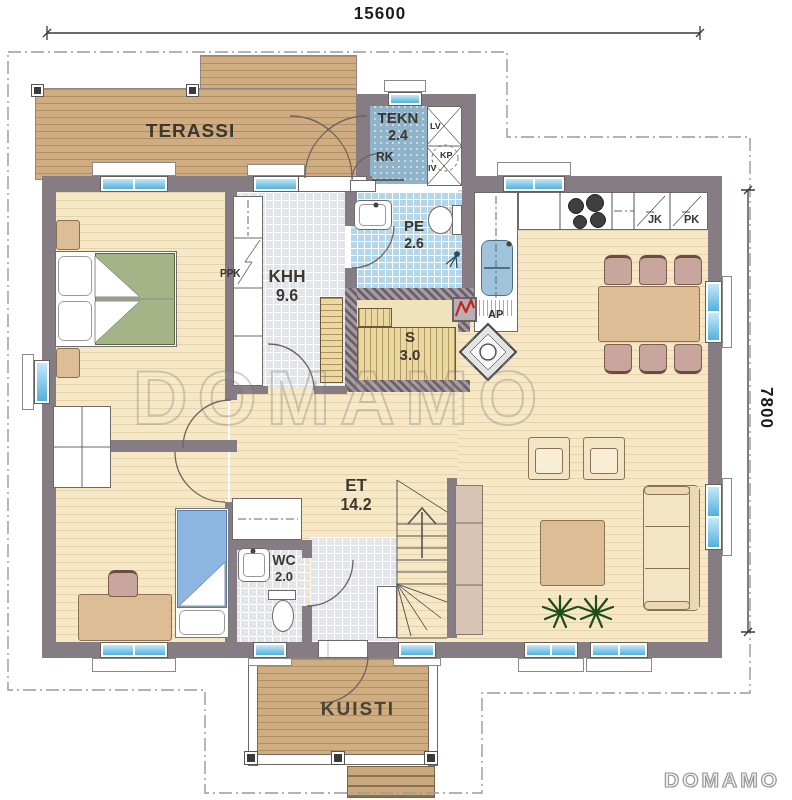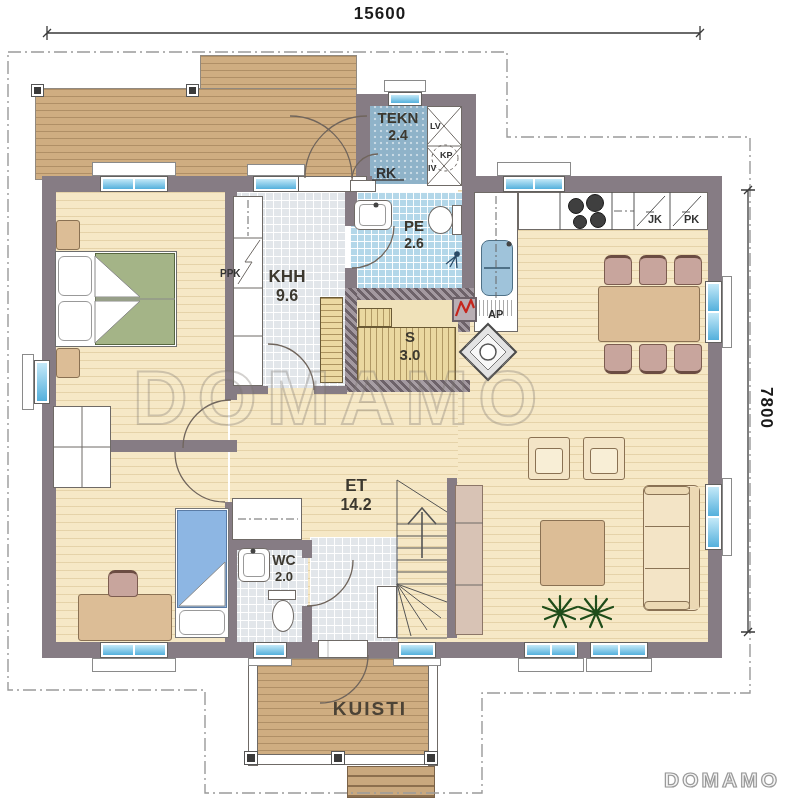--- a/index.html
+++ b/index.html
@@ -309,20 +309,23 @@
     <path d="M372 180 H404" stroke="#444" stroke-width="1.5"></path>
 
     <g stroke="#1f4d1a" stroke-width="2.2" stroke-linecap="round">
       <path d="M560 613 l-17 -6 M560 613 l-11 -14 M560 613 l0 -17 M560 613 l11 -14 M560 613 l17 -6 M560 613 l-15 6 M560 613 l15 6 M560 613 l-6 14 M560 613 l6 14"></path>
     </g>
     <g stroke="#1f4d1a" stroke-width="2.2" stroke-linecap="round">
       <path d="M596 613 l-17 -6 M596 613 l-11 -14 M596 613 l0 -17 M596 613 l11 -14 M596 613 l17 -6 M596 613 l-15 6 M596 613 l15 6 M596 613 l-6 14 M596 613 l6 14"></path>
     </g>
   </svg>
 
+  <div class="rlabel" style="left:118px;top:120px;width:145px;font-size:19px;letter-spacing:1px">
+    <div>TERASSI</div>
+  </div>
   <div class="rlabel" style="left:368px;top:109px;width:60px">
     <div class="rname" style="font-size:15px">TEKN</div>
     <div class="rarea" style="font-size:14px">2.4</div>
   </div>
   <div class="rlabel" style="left:392px;top:217px;width:44px">
     <div class="rname" style="font-size:15px">PE</div>
     <div class="rarea" style="font-size:14px">2.6</div>
   </div>
   <div class="rlabel" style="left:258px;top:267px;width:58px">
     <div class="rname">KHH</div>
@@ -333,28 +336,28 @@
     <div class="rarea" style="font-size:15px">3.0</div>
   </div>
   <div class="rlabel" style="left:326px;top:476px;width:60px">
     <div class="rname">ET</div>
     <div class="rarea">14.2</div>
   </div>
   <div class="rlabel" style="left:262px;top:552px;width:44px">
     <div class="rname" style="font-size:14px">WC</div>
     <div class="rarea" style="font-size:13px">2.0</div>
   </div>
-  <div class="rlabel" style="left:300px;top:698px;width:140px;font-size:19px;letter-spacing:2px;color:#4c4336">
+  <div class="rlabel" style="left:288px;top:698px;width:140px;font-size:19px;letter-spacing:2px;color:#4c4336">
     <div>KUISTI</div>
   </div>
 
   <div class="lbl" style="left:430px;top:121px;font-size:9px">LV</div>
   <div class="lbl" style="left:440px;top:150px;font-size:9px">KP</div>
   <div class="lbl" style="left:428px;top:163px;font-size:9px">IV</div>
-  <div class="lbl" style="left:376px;top:165px;font-size:14px">RK</div>
+  <div class="lbl" style="left:376px;top:150px;font-size:12px">RK</div>
   <div class="lbl" style="left:220px;top:268px;font-size:10px">PPK</div>
   <div class="lbl" style="left:648px;top:213px;font-size:11px">JK</div>
   <div class="lbl" style="left:684px;top:213px;font-size:11px">PK</div>
   <div class="lbl" style="left:488px;top:308px;font-size:11px">AP</div>
 
   <div class="abs" style="left:330px;top:4px;width:100px;text-align:center;font-size:17px;font-weight:600;color:#1a1a1a;letter-spacing:1px">15600</div>
   <div class="abs" style="left:776px;top:368px;width:80px;height:22px;text-align:center;font-size:17px;font-weight:600;color:#1a1a1a;letter-spacing:1px;transform:rotate(90deg);transform-origin:0 0">7800</div>
 
   <div class="wm" style="left:105px;top:352px;width:470px;height:92px;line-height:92px;font-size:76px;letter-spacing:10px">DOMAMO</div>
   <div class="logo" style="left:630px;top:768px;width:150px;font-size:21px;text-align:right">DOMAMO</div>

